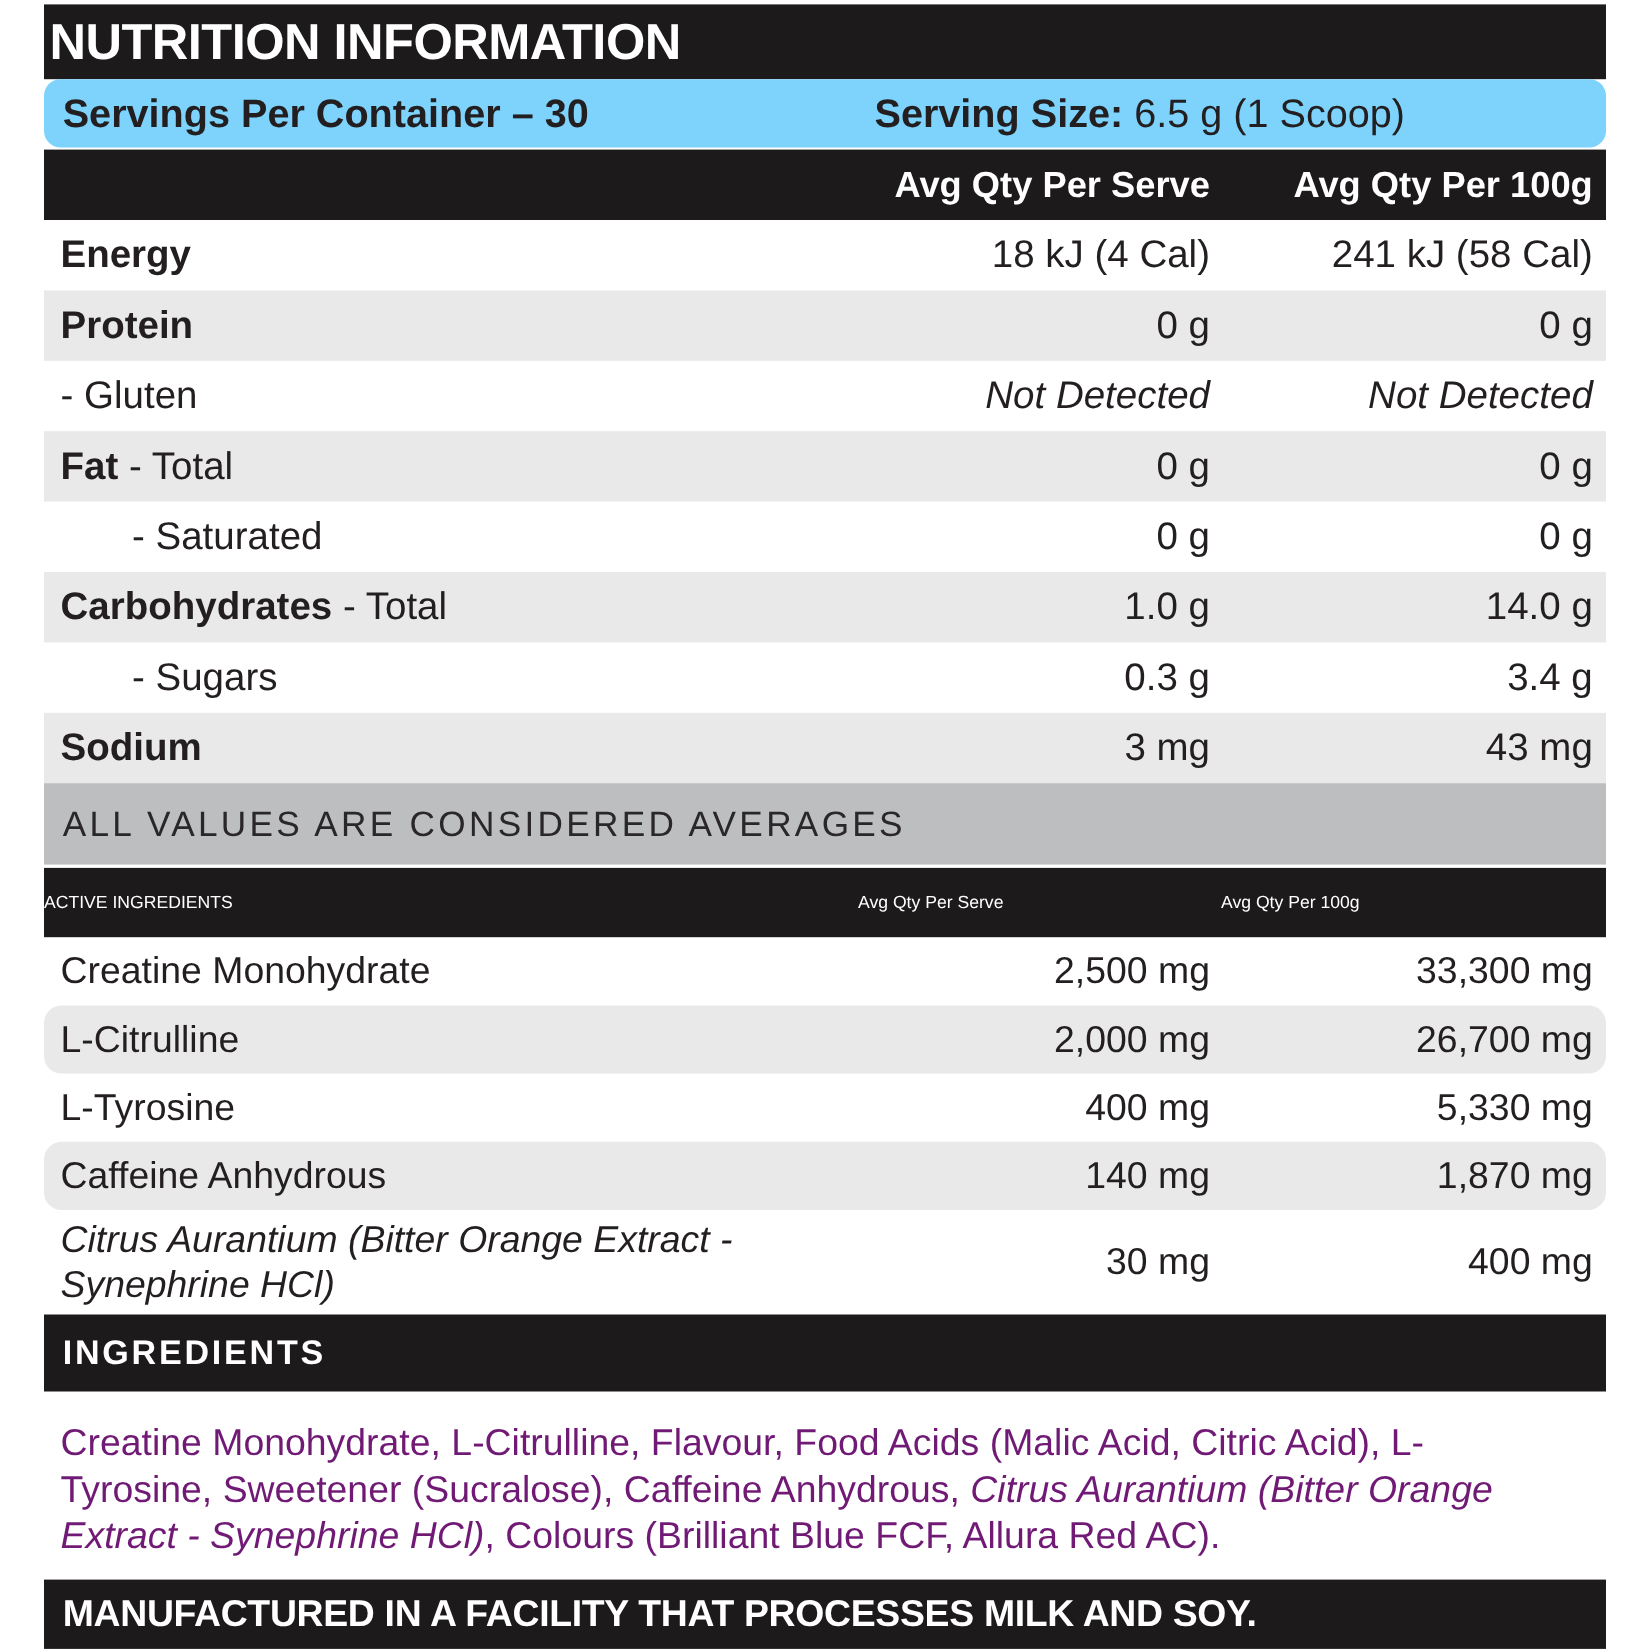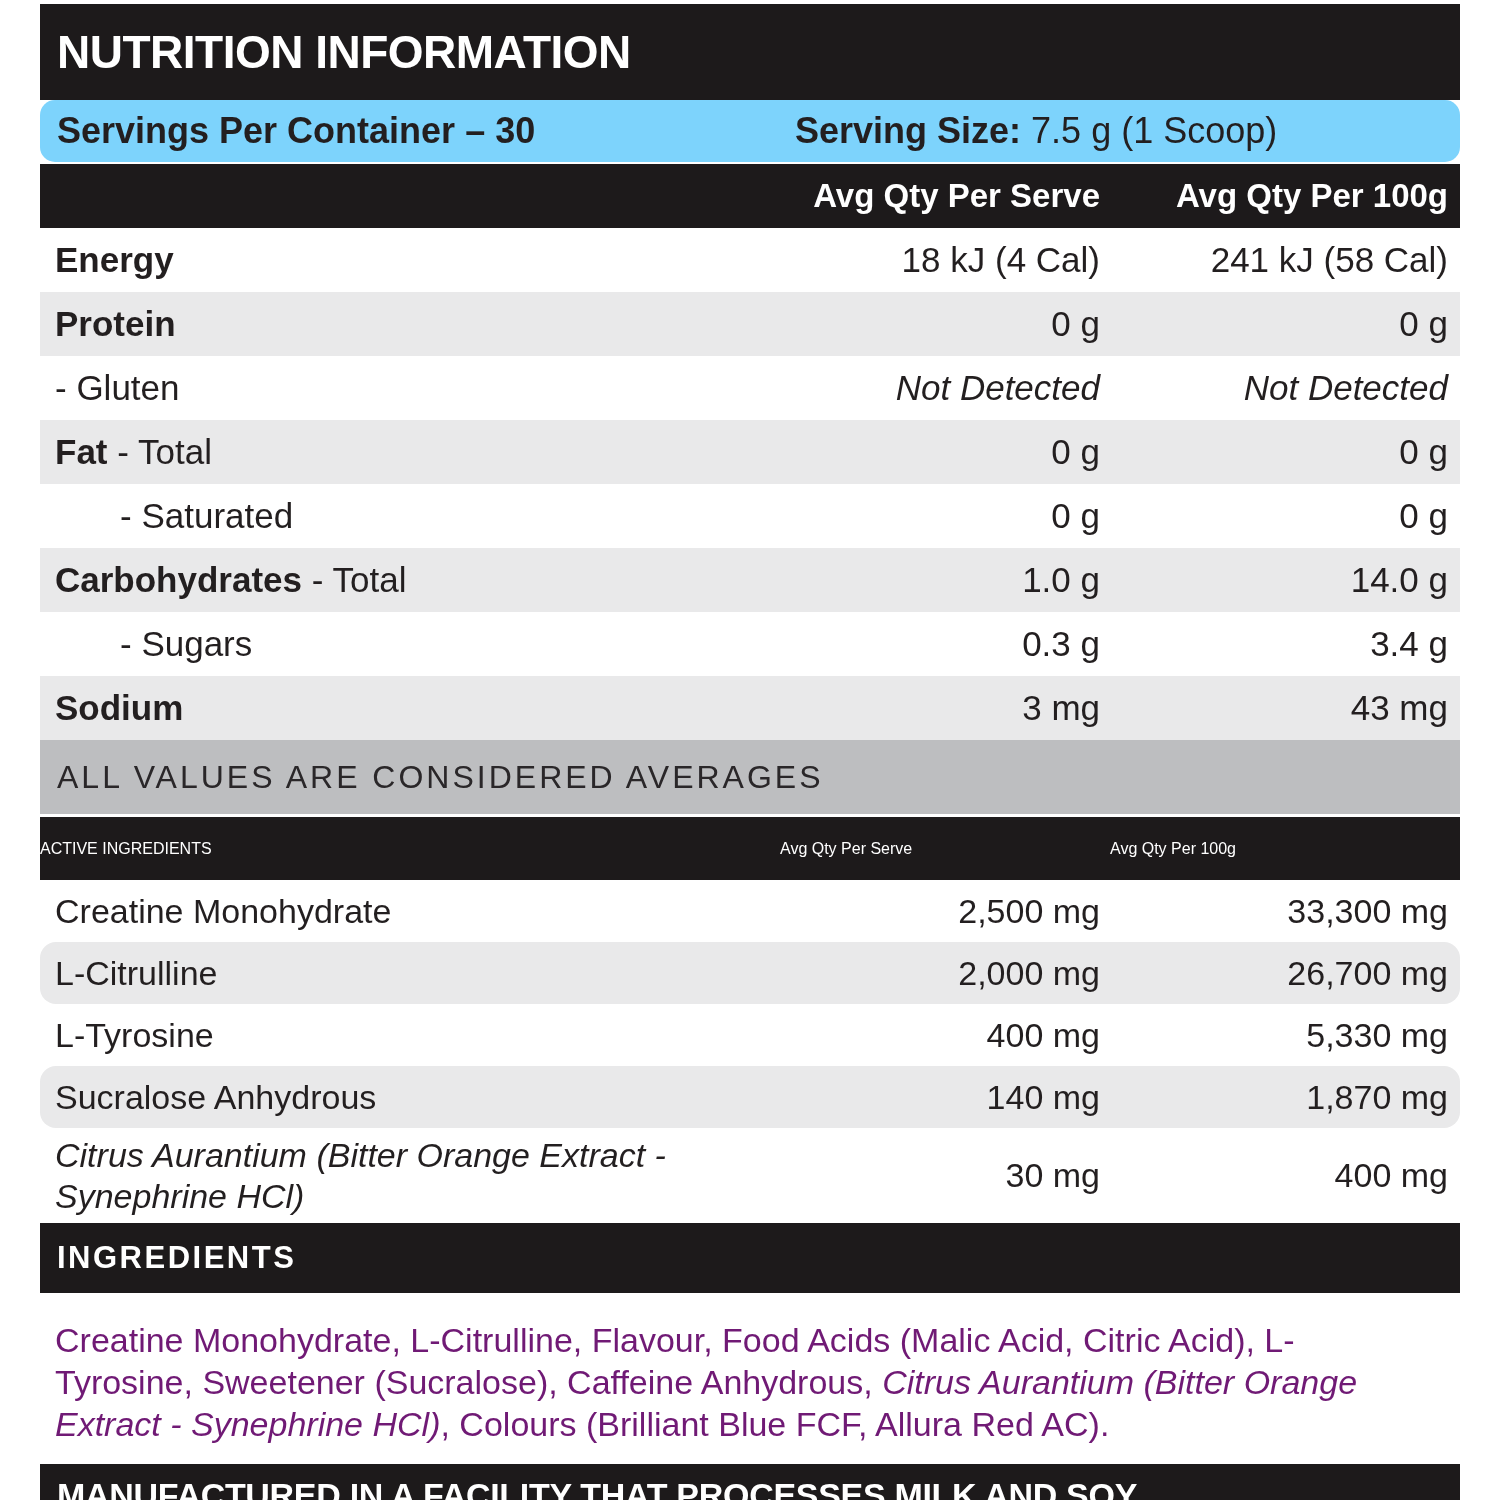--- a/index.html
+++ b/index.html
@@ -9,22 +9,22 @@
     background:#ffffff;
     box-sizing:border-box;
     padding:4px 40px 0 40px;
     overflow:hidden;
     font-family:"Liberation Sans","DejaVu Sans",sans-serif;
     color:#231f20;
   }
   .bar{background:#1d1a1b;color:#ffffff;}
   
   .title-bar{
-    height:96px;display:flex;align-items:center;
-    padding-left:17px;
+    height:68px;display:flex;align-items:center;
+    padding-left:5px;
   }
   .title-bar .t{
     font-size:46px;font-weight:700;letter-spacing:-.5px;color:#fff;
   }
   
   .servings-bar{
     position:relative;height:62px;background:#7dd3fc;
     display:flex;align-items:center;padding-left:17px;border-radius:15px;
   }
   .servings-bar .spc{font-size:36px;font-weight:700;}
@@ -85,21 +85,21 @@
 <div class="page">
 
   <div class="bar title-bar">
     <span class="t">NUTRITION INFORMATION</span>
   </div>
 
   <div class="servings-bar">
     <span class="spc">Servings Per Container – 30</span>
     <span class="serving-size">
       <span class="k">Serving Size:</span>
-      <span class="v">7.5 g (1 Scoop)</span>
+      <span class="v">6.5 g (1 Scoop)</span>
     </span>
   </div>
 
   <div class="bar cols-bar grid">
     <div class="hd first"></div>
     <div class="hd">Avg Qty Per Serve</div>
     <div class="hd last">Avg Qty Per 100g</div>
   </div>
 
   <div class="nrow grid">
@@ -172,21 +172,21 @@
     <div class="cell val last">26,700 mg</div>
   </div>
 
   <div class="arow grid">
     <div class="cell label">L-Tyrosine</div>
     <div class="cell val">400 mg</div>
     <div class="cell val last">5,330 mg</div>
   </div>
 
   <div class="arow grid shade">
-    <div class="cell label">Sucralose Anhydrous</div>
+    <div class="cell label">Caffeine Anhydrous</div>
     <div class="cell val">140 mg</div>
     <div class="cell val last">1,870 mg</div>
   </div>
 
   <div class="arow grid tall">
     <div class="cell label it">Citrus Aurantium (Bitter Orange Extract - Synephrine HCl)</div>
     <div class="cell val">30 mg</div>
     <div class="cell val last">400 mg</div>
   </div>
 

